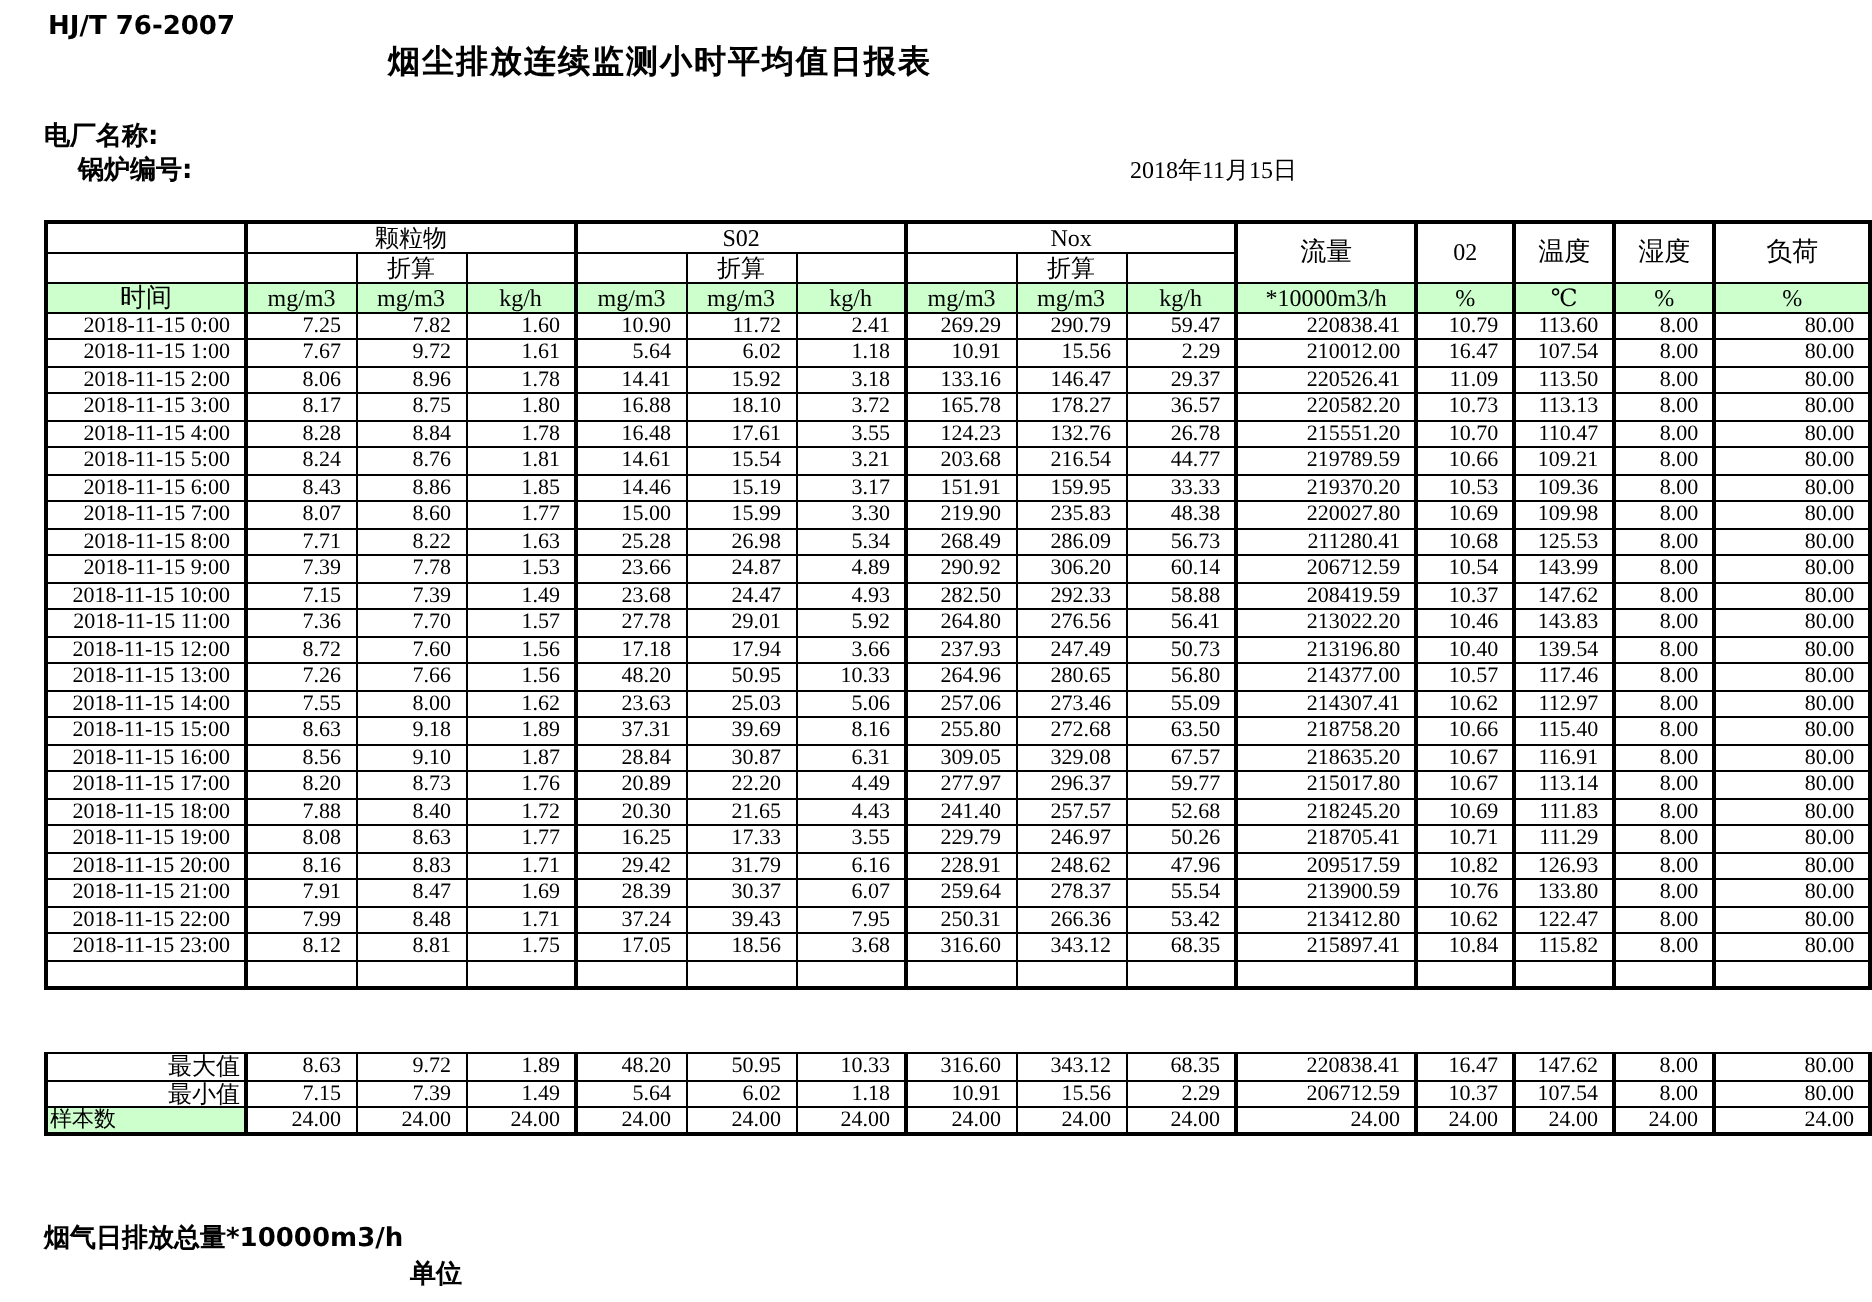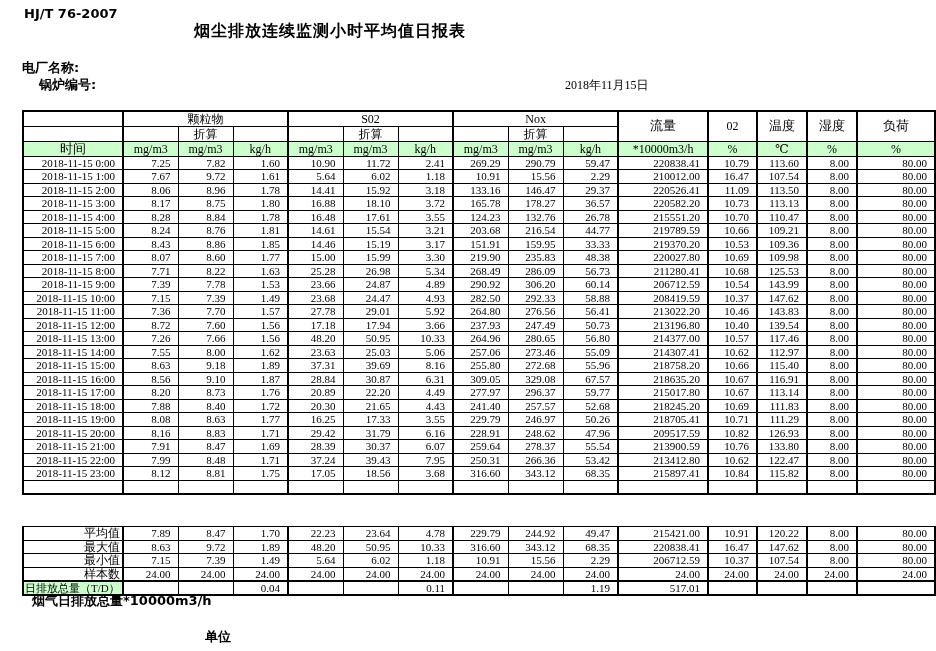--- a/index.html
+++ b/index.html
@@ -32,21 +32,21 @@
   thead td { height: 15px; font-size: 12px; }
   .green-row td { background: var(--green); }
   .cjk-big { font-size: 13px; margin-top: 24px; }
   #data-rows td, #summary-rows td { height: 13.5px; }
   #summary-rows tr:nth-child(4) td { border-bottom-width: 2px; }
   #summary-rows tr:last-child td { height: 13px; }
   #summary-rows tr:last-child td.label {
     background: var(--green); text-align: left; padding: 0 0 0 1px; font-size: 11px;
   }
   td.label { text-align: right; padding-right: 2px; font-size: 12px; }
-  #gas-total-label { left: 22px; top: 592px; font-size: 13px; margin-left: 10px; }
+  #gas-total-label { left: 22px; top: 610px; font-size: 13px; }
   #report-unit-label { left: 22px; top: 660px; font-size: 13px; }
   #unit-label { left: 205px; top: 628px; font-size: 13px; }
 </style>
 </head>
 <body>
 
 <div id="standard" class="abs hdr-font">HJ/T 76-2007</div>
 <div id="title" class="abs hdr-font">烟尘排放连续监测小时平均值日报表</div>
 <div id="plant-label" class="abs hdr-font">电厂名称:</div>
 <div id="boiler-label" class="abs hdr-font">锅炉编号:</div>
@@ -371,21 +371,21 @@
       <tr>
         <td class="bR">2018-11-15 15:00</td>
         <td>8.63</td>
         <td>9.18</td>
         <td class="bR">1.89</td>
         <td>37.31</td>
         <td>39.69</td>
         <td class="bR">8.16</td>
         <td>255.80</td>
         <td>272.68</td>
-        <td class="bR">55.96</td>
+        <td class="bR">63.50</td>
         <td class="bR">218758.20</td>
         <td class="bR">10.66</td>
         <td class="bR">115.40</td>
         <td class="bR">8.00</td>
         <td>80.00</td>
       </tr>
       <tr>
         <td class="bR">2018-11-15 16:00</td>
         <td>8.56</td>
         <td>9.10</td>
@@ -553,37 +553,20 @@
     <col style="width:55px">
       <col style="width:55px">
       <col style="width:55px">
     <col style="width:90px">
       <col style="width:49px">
       <col style="width:50px">
       <col style="width:50px">
       <col style="width:78px">
   </colgroup>
   <tbody id="summary-rows">
-      <tr>
-        <td class="label bR">平均值</td>
-        <td>7.89</td>
-        <td>8.47</td>
-        <td class="bR">1.70</td>
-        <td>22.23</td>
-        <td>23.64</td>
-        <td class="bR">4.78</td>
-        <td>229.79</td>
-        <td>244.92</td>
-        <td class="bR">49.47</td>
-        <td class="bR">215421.00</td>
-        <td class="bR">10.91</td>
-        <td class="bR">120.22</td>
-        <td class="bR">8.00</td>
-        <td>80.00</td>
-      </tr>
       <tr>
         <td class="label bR">最大值</td>
         <td>8.63</td>
         <td>9.72</td>
         <td class="bR">1.89</td>
         <td>48.20</td>
         <td>50.95</td>
         <td class="bR">10.33</td>
         <td>316.60</td>
         <td>343.12</td>
@@ -621,35 +604,18 @@
         <td class="bR">24.00</td>
         <td>24.00</td>
         <td>24.00</td>
         <td class="bR">24.00</td>
         <td class="bR">24.00</td>
         <td class="bR">24.00</td>
         <td class="bR">24.00</td>
         <td class="bR">24.00</td>
         <td>24.00</td>
       </tr>
-      <tr>
-        <td class="label bR">日排放总量（T/D）</td>
-        <td></td>
-        <td></td>
-        <td class="bR">0.04</td>
-        <td></td>
-        <td></td>
-        <td class="bR">0.11</td>
-        <td></td>
-        <td></td>
-        <td class="bR">1.19</td>
-        <td class="bR">517.01</td>
-        <td class="bR"></td>
-        <td class="bR"></td>
-        <td class="bR"></td>
-        <td></td>
-      </tr>
     </tbody>
 </table>
 
 <div id="gas-total-label" class="abs hdr-font">烟气日排放总量*10000m3/h</div>
 <div id="report-unit-label" class="abs hdr-font">上报单位（盖章）</div>
 <div id="unit-label" class="abs hdr-font">单位</div>
 
 </body></html>

